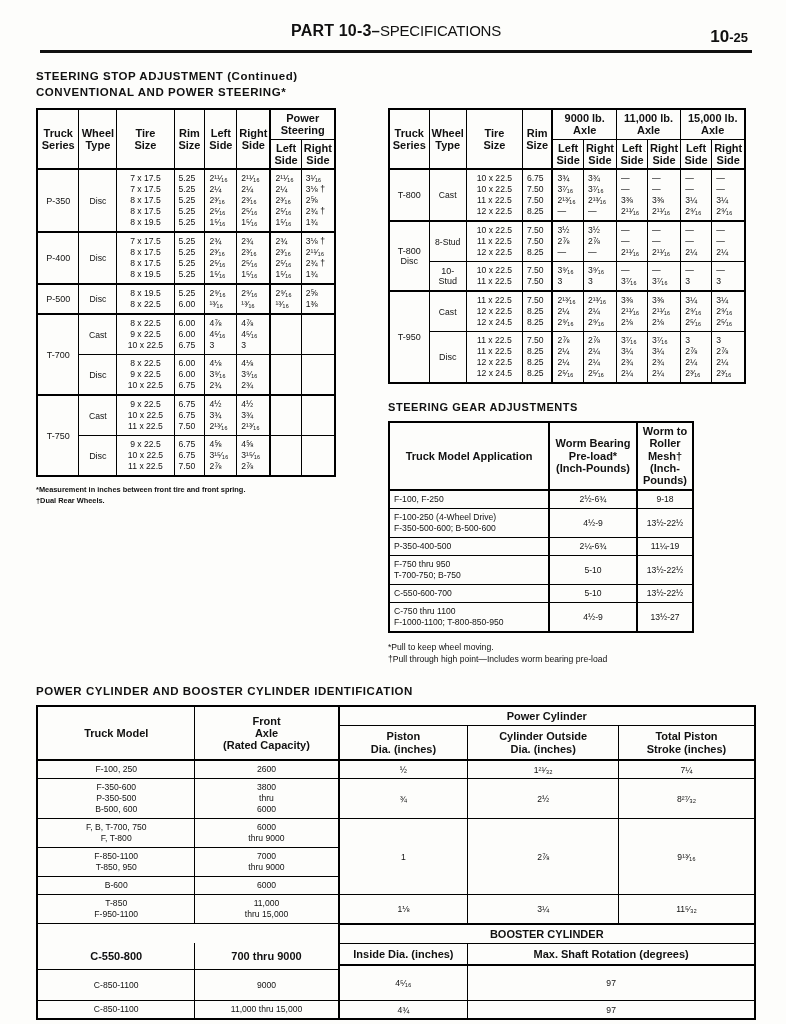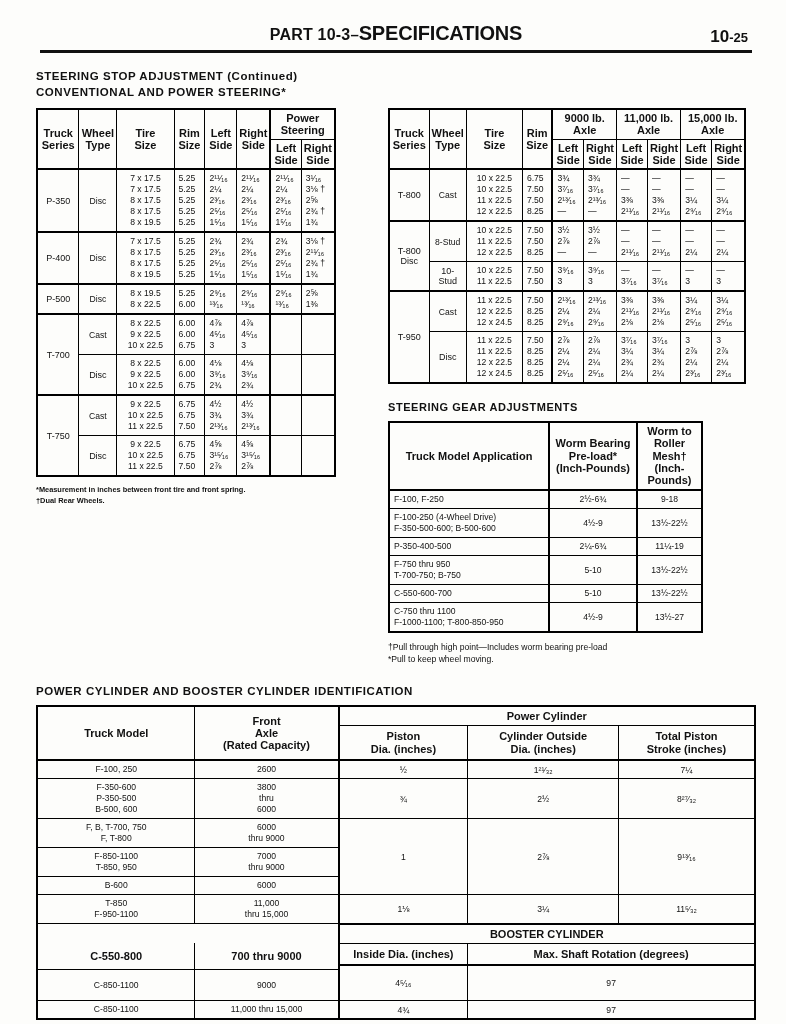--- a/index.html
+++ b/index.html
@@ -11,21 +11,21 @@
     color: #111;
     position: relative;
     overflow: hidden;
   }
   .page { position:absolute; inset:0; padding: 22px 30px 10px 36px; }
 
   
   .pagehead { display:flex; align-items:baseline; justify-content:center; position:relative; height:26px; }
   .pagehead .part { font-size:16px; font-weight:bold; letter-spacing:0.2px; }
   .pagehead .dash { font-size:15px; font-weight:bold; }
-  .pagehead .spec { font-size:20px; font-weight:bold; letter-spacing:-0.2px; }
+  .pagehead .spec { font-size:15px; font-weight:normal; letter-spacing:-0.2px; }
   .pagehead .folio { position:absolute; right:8px; bottom:1px; font-size:17px; font-weight:bold; }
   .pagehead .folio .small { font-size:13px; }
   .rule { height:3px; background:#111; margin:2px 4px 16px 4px; }
 
   
   .sect-title { font-size:11.5px; font-weight:bold; letter-spacing:0.55px; line-height:1.35; }
   .sect-title.sm { font-size:11px; }
 
   
   table { border-collapse: collapse; font-size:8.6px; }
@@ -717,21 +717,21 @@
           </tbody>
         </table>
 
       <div style="height:16px"></div>
       <div class="sect-title sm" style="margin-bottom:6px;">STEERING GEAR ADJUSTMENTS</div>
       <table class="outer" id="gear-table">
           <tbody>
             <tr class="hdr">
               <td style="width:160px;padding:6px 4px" class="thickright">Truck Model Application</td>
               <td style="width:88px" class="thickright">Worm Bearing<br>Pre-load*<br>(Inch-Pounds)</td>
-              <td style="width:65px">Worm to<br>Roller Mesh†<br>(Inch-Pounds)</td>
+              <td style="width:56px">Worm to<br>Roller Mesh†<br>(Inch-Pounds)</td>
             </tr>
             <tr>
               <td class="thicktop thickright">
                 <div class="cellstack l">
                   <div>F-100, F-250</div>
                 </div>
               </td>
               <td class="thicktop thickright">2½-6¾</td>
               <td class="thicktop">9-18</td>
             </tr>
@@ -779,22 +779,22 @@
                   <div>C-750 thru 1100</div>
                   <div>F-1000-1100; T-800-850-950</div>
                 </div>
               </td>
               <td class="thickright">4½-9</td>
               <td>13½-27</td>
             </tr>
           </tbody>
         </table>
       <div style="height:8px"></div>
+      <div class="footnote reg">*Pull to keep wheel moving.</div>
       <div class="footnote reg">†Pull through high point—Includes worm bearing pre-load</div>
-      <div class="footnote reg">*Pull to keep wheel moving.</div>
     </div>
   </div>
 
   <div style="height:18px"></div>
   <div class="sect-title" style="margin-bottom:6px;">POWER CYLINDER AND BOOSTER CYLINDER IDENTIFICATION</div>
   <table class="outer" id="pc-table" style="width:100%;">
       <tbody>
         <tr class="hdr">
           <td rowspan="2" style="width:22%;padding:4px 4px">Truck Model</td>
           <td rowspan="2" style="width:20%" class="thickright">Front<br>Axle<br>(Rated Capacity)</td>

